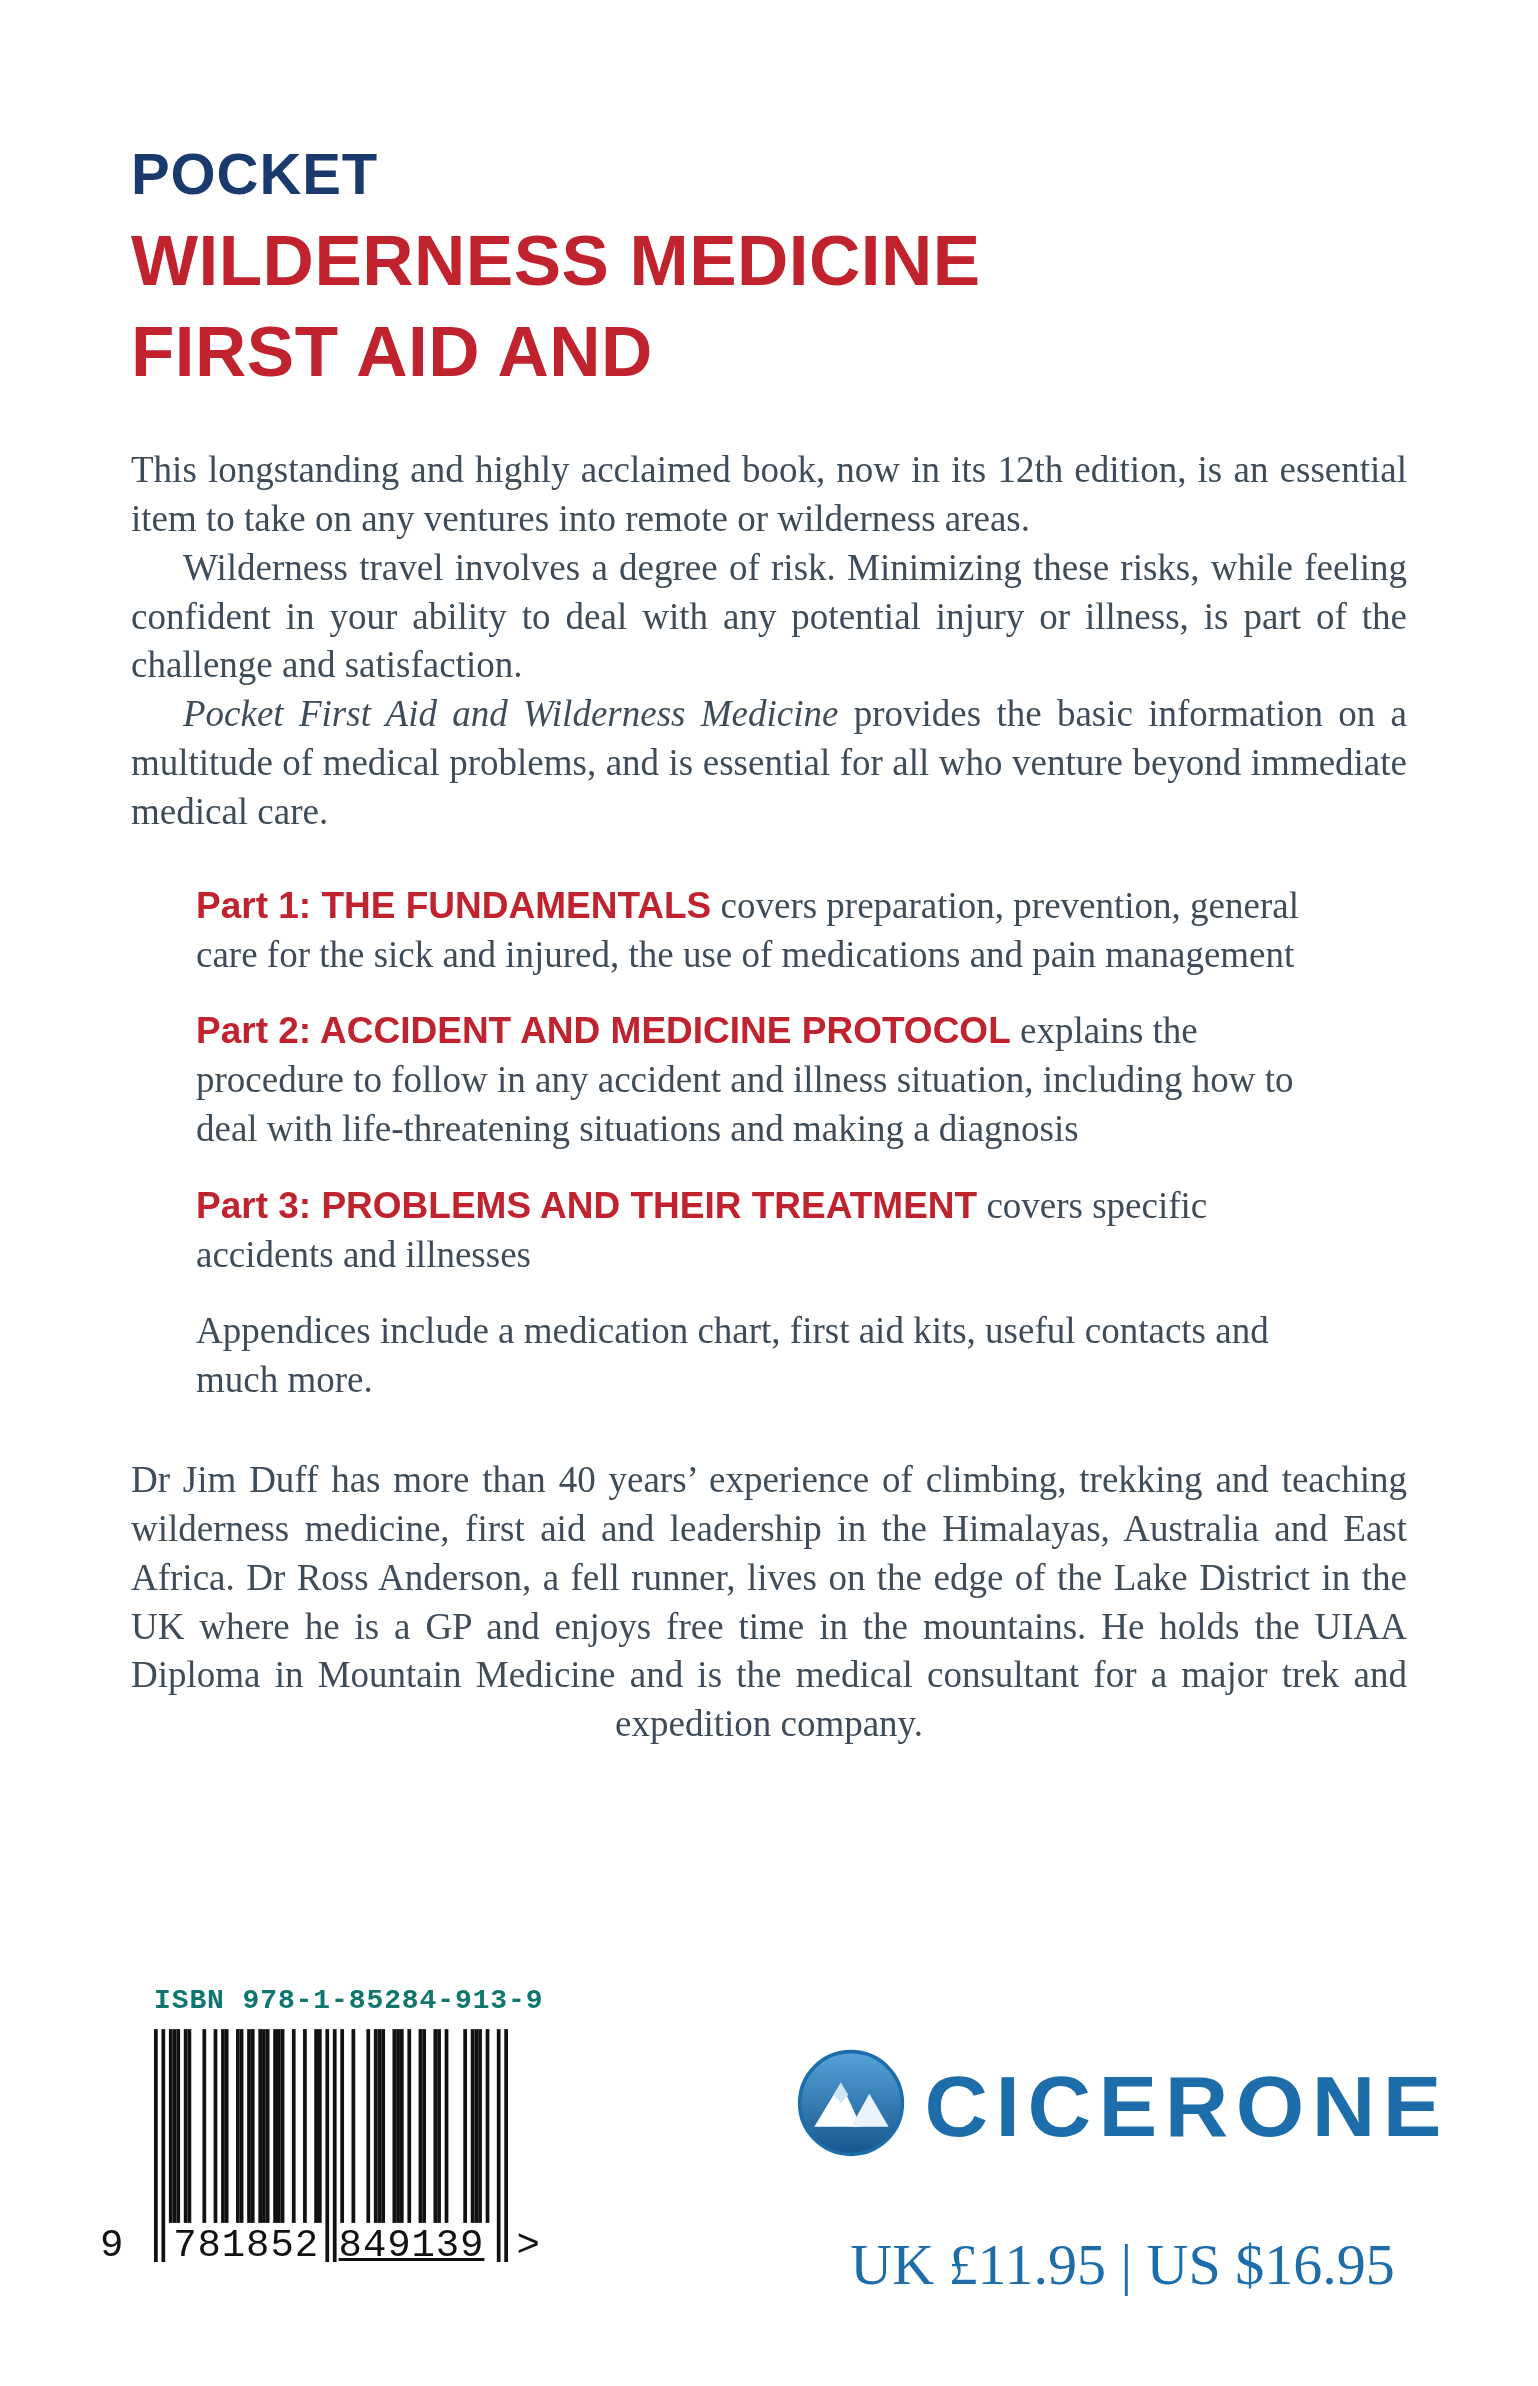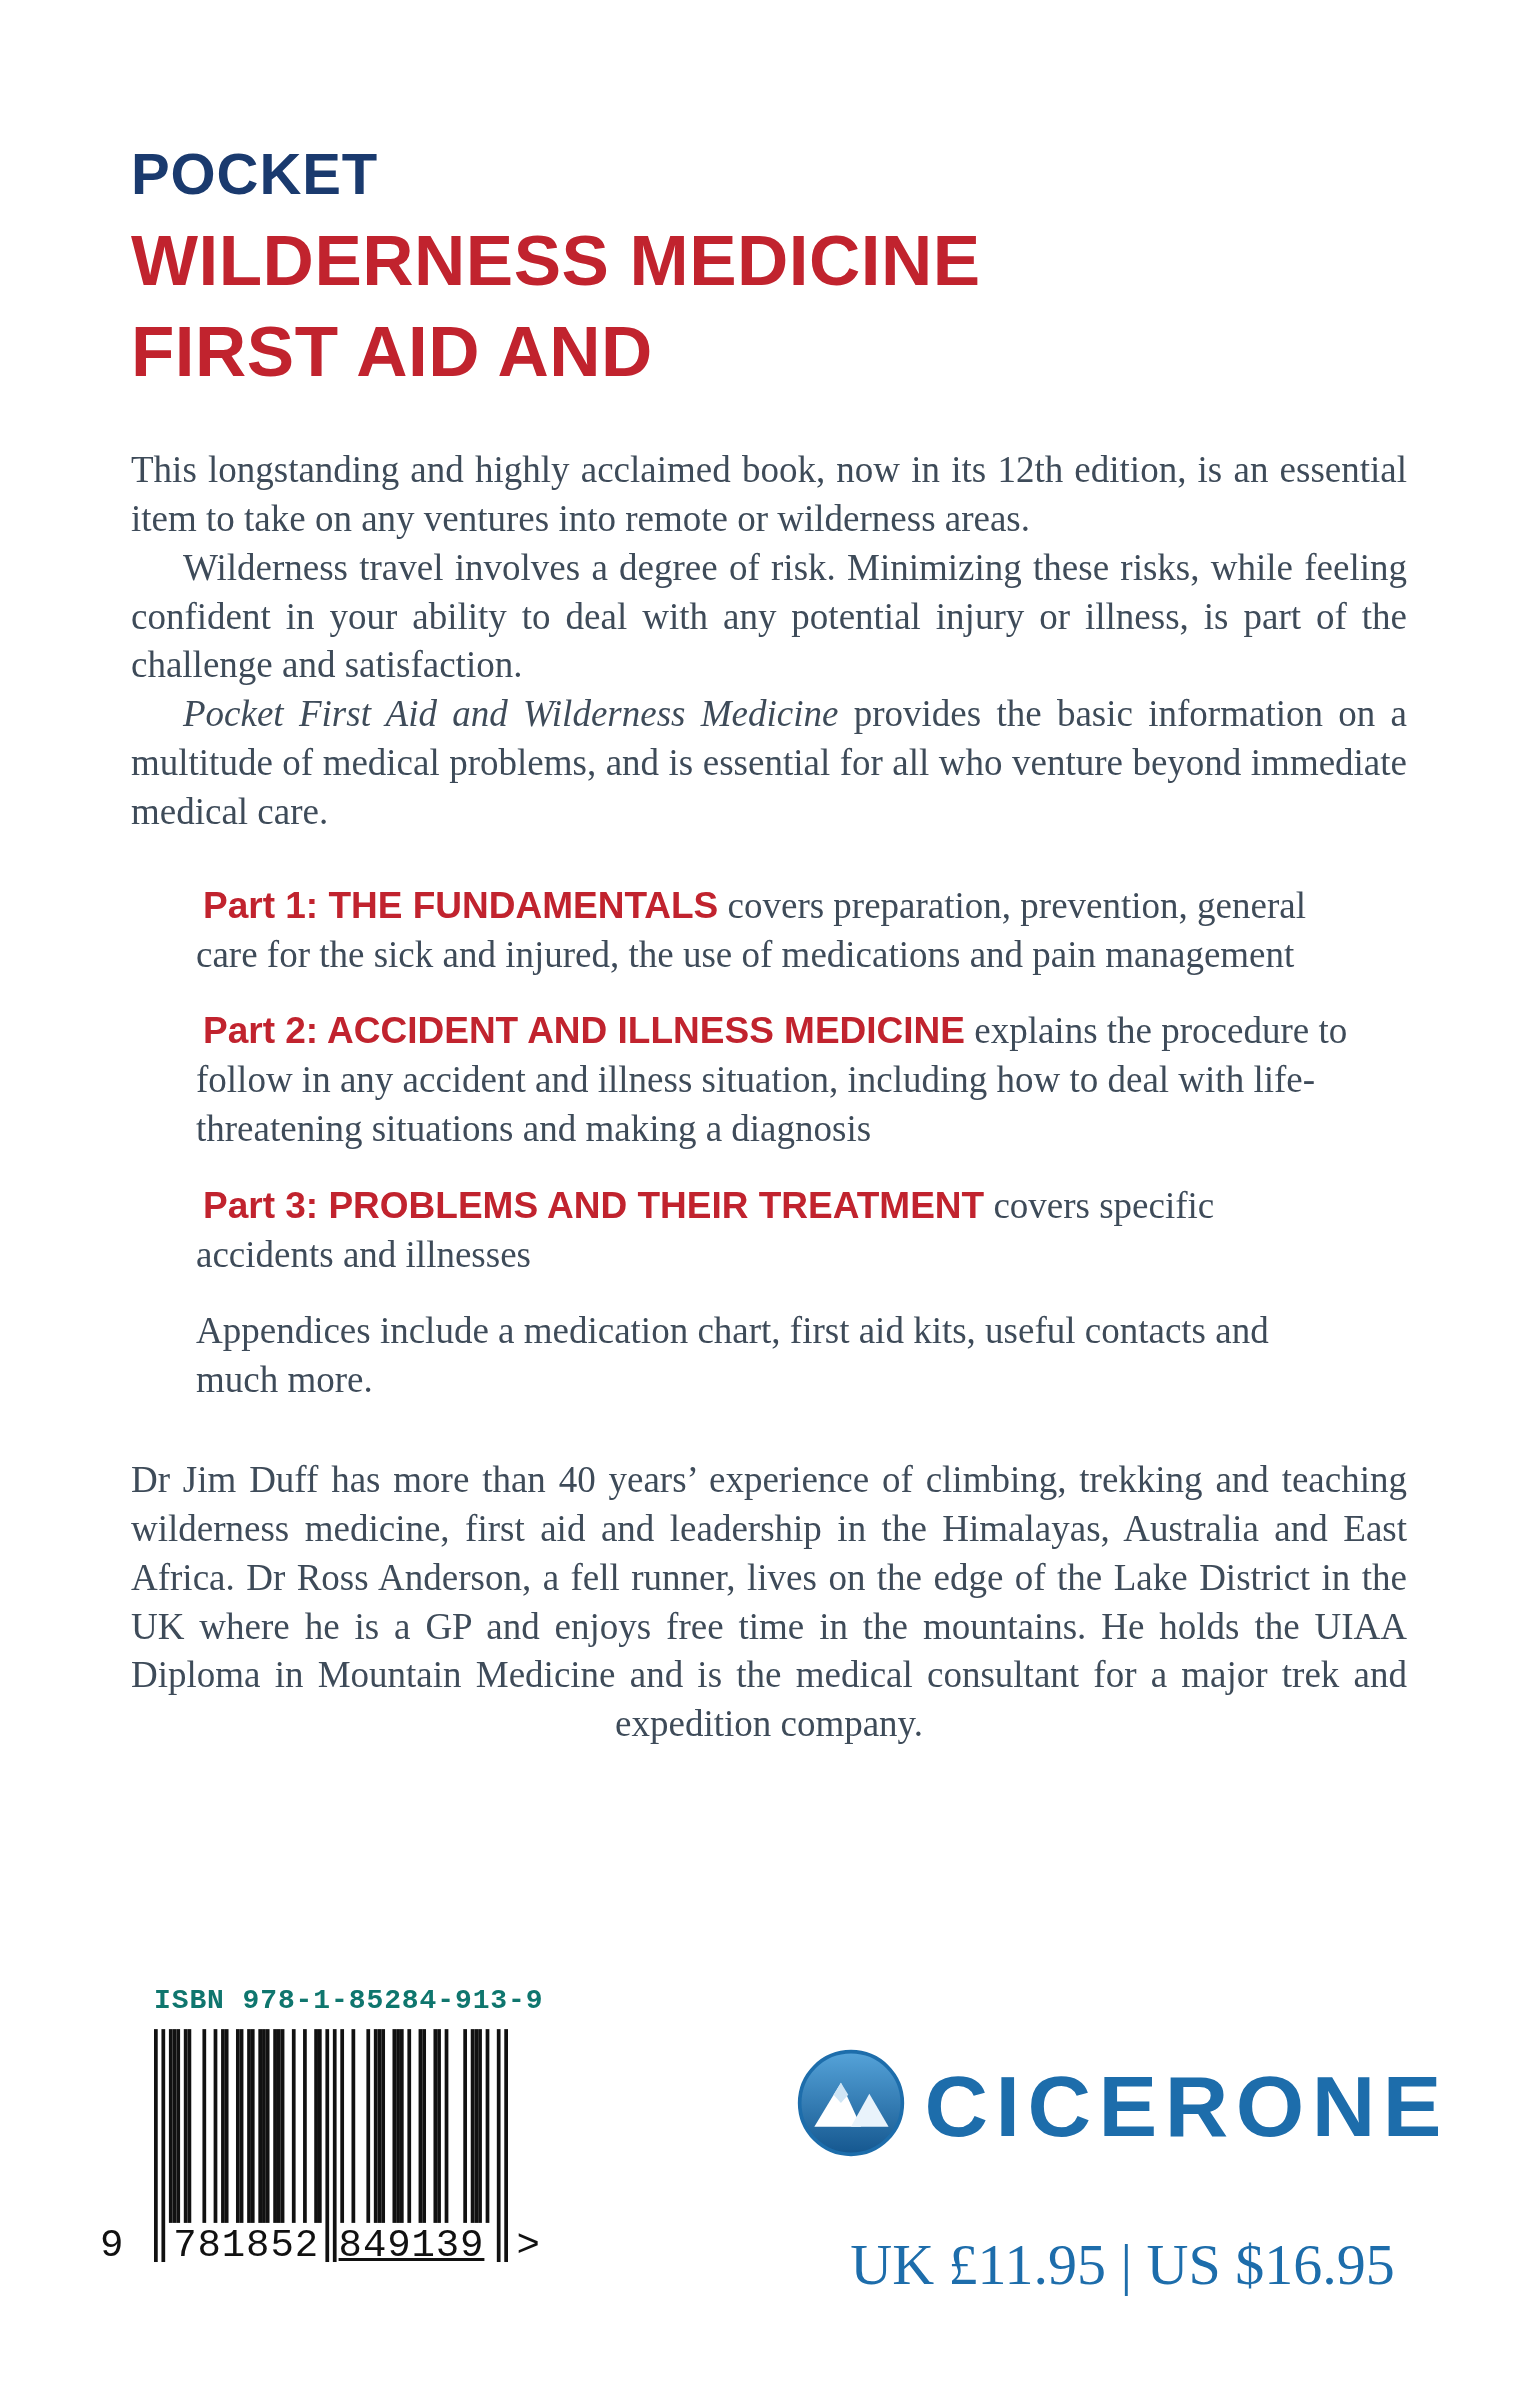--- a/index.html
+++ b/index.html
@@ -47,21 +47,20 @@
     margin: 0 0 28px 0;
     font-size: 37px;
     line-height: 1.32;
     text-align: left;
     padding-right: 56px;
   }
   .lead {
     font-family: "Liberation Sans", sans-serif;
     font-weight: bold;
     color: #c1232e;
-    margin-left: 7px;
   }
 
   .bio {
     margin: 51px 0 0 0;
     font-size: 37px;
     line-height: 1.32;
     text-align: justify;
     text-align-last: center;
   }
 
@@ -131,21 +130,21 @@
   </header>
 
   <section class="intro">
     <p>This longstanding and highly acclaimed book, now in its 12th edition, is an essential item to take on any ventures into remote or wilderness areas.</p>
     <p class="indent">Wilderness travel involves a degree of risk. Minimizing these risks, while feeling confident in your ability to deal with any potential injury or illness, is part of the challenge and satisfaction.</p>
     <p class="indent"><em>Pocket First Aid and Wilderness Medicine</em><span> provides the basic information on a multitude of medical problems, and is essential for all who venture beyond immediate medical care.</span></p>
   </section>
 
   <section class="parts">
     <p><span class="lead">Part 1: THE FUNDAMENTALS</span><span> covers preparation, prevention, general care for the sick and injured, the use of medications and pain management</span></p>
-    <p><span class="lead">Part 2: ACCIDENT AND ILLNESS MEDICINE</span><span> explains the procedure to follow in any accident and illness situation, including how to deal with life-threatening situations and making a diagnosis</span></p>
+    <p><span class="lead">Part 2: ACCIDENT AND MEDICINE PROTOCOL</span><span> explains the procedure to follow in any accident and illness situation, including how to deal with life-threatening situations and making a diagnosis</span></p>
     <p><span class="lead">Part 3: PROBLEMS AND THEIR TREATMENT</span><span> covers specific accidents and illnesses</span></p>
     <p><span>Appendices include a medication chart, first aid kits, useful contacts and much more.</span></p>
   </section>
 
   <p class="bio">Dr Jim Duff has more than 40 years’ experience of climbing, trekking and teaching wilderness medicine, first aid and leadership in the Himalayas, Australia and East Africa. Dr Ross Anderson, a fell runner, lives on the edge of the Lake District in the UK where he is a GP and enjoys free time in the mountains. He holds the UIAA Diploma in Mountain Medicine and is the medical consultant for a major trek and expedition company.</p>
 
   <div class="footer">
 
     <div class="isbn-block">
       <div class="isbn-label">ISBN 978-1-85284-913-9</div>

